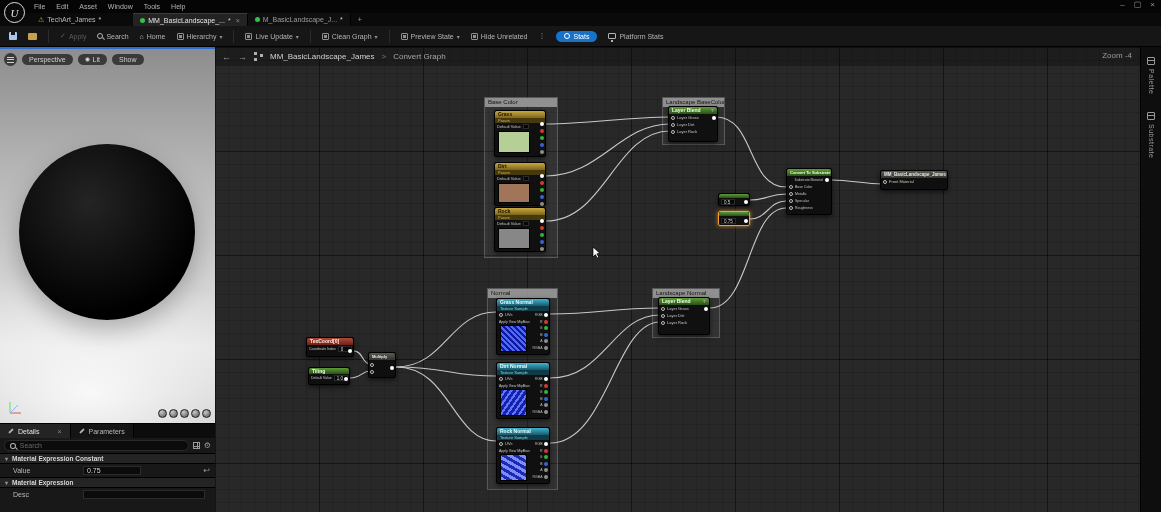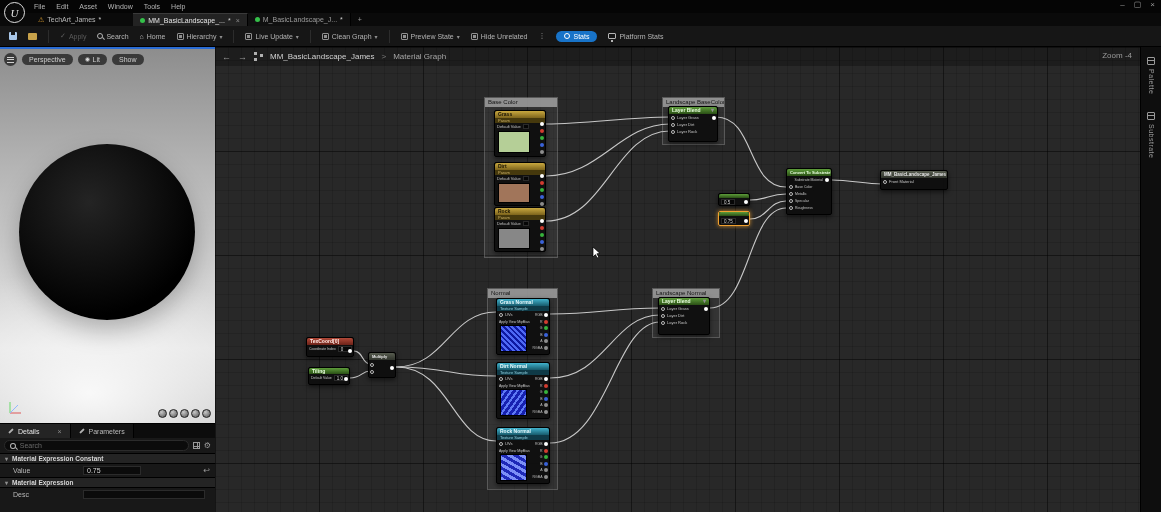--- a/index.html
+++ b/index.html
@@ -338,21 +338,21 @@
         <path d="M181,320 C235,320 238,394 281,394"></path>
       </g>
     </svg>
 
     <div class="gheader">
       <span class="gnav">←</span>
       <span class="gnav">→</span>
       <span class="gicon"></span>
       <span class="bc-root">MM_BasicLandscape_James</span>
       <span class="bc-sep">&gt;</span>
-      <span class="bc-leaf">Material Graph</span>
+      <span class="bc-leaf">Convert Graph</span>
     </div>
     <div class="zoomlabel">Zoom -4</div>
 
     <div class="comment" style="left:269px; top:50px; width:74px; height:161px;">
       <div class="comment-h">Base Color</div>
     </div>
 
     <div class="node" style="left:279px; top:63px; width:52px; height:47px;">
       <div class="nh hdr-gold">
           <span>Grass</span>

